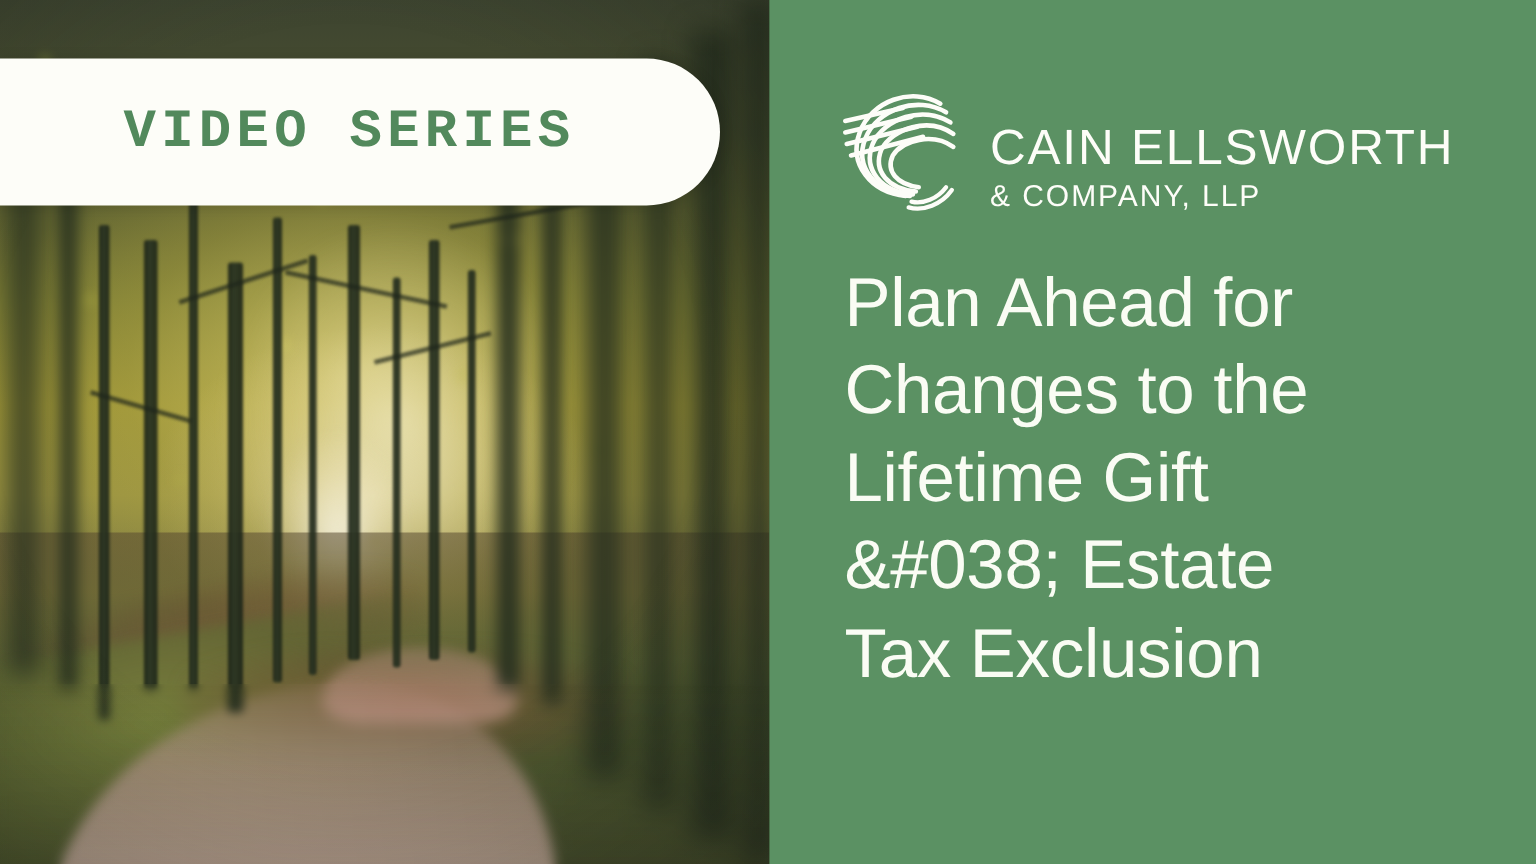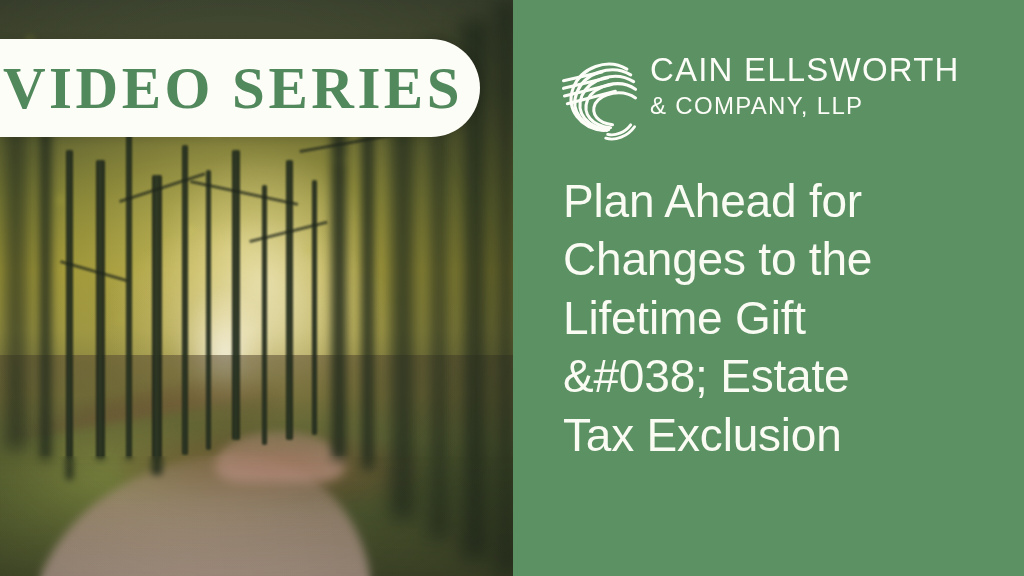--- a/index.html
+++ b/index.html
@@ -192,22 +192,22 @@
     height: 98px;
     background: #fdfdf8;
     border-radius: 0 49px 49px 0;
     display: flex;
     align-items: center;
     justify-content: center;
     box-shadow: 0 1px 10px rgba(0,0,0,0.12);
   }
   .badge-label {
     color: #52895c;
-    font-family: Liberation Serif, serif;
-    font-size: 59px;
+    font-family: Liberation Mono, monospace;
+    font-size: 36px;
     font-weight: 700;
     letter-spacing: 3.5px;
     line-height: 1;
     padding-right: 14px;
     white-space: nowrap;
   }
 
   
   .green-panel {
     position: absolute;
@@ -216,22 +216,22 @@
     width: 511px;
     height: 576px;
     background: #5b9163;
   }
 
   .brand {
     position: absolute;
     left: 39px;
     top: 48px;
     display: flex;
-    align-items: flex-start;
-    gap: 2px;
+    align-items: flex-end;
+    gap: 12px;
   }
   .brand-mark {
     width: 96px;
     height: 96px;
     flex: 0 0 auto;
     display: block;
   }
   .brand-words {
     display: flex;
     flex-direction: column;
@@ -243,21 +243,21 @@
     font-family: "Liberation Sans", sans-serif;
     font-size: 33px;
     font-weight: 400;
     letter-spacing: 1.2px;
     line-height: 1.08;
     white-space: nowrap;
   }
   .brand-line2 {
     color: #fdfdf8;
     font-family: "Liberation Sans", sans-serif;
-    font-size: 24px;
+    font-size: 20px;
     font-weight: 400;
     letter-spacing: 1.3px;
     line-height: 1.25;
     margin-top: 3px;
     white-space: nowrap;
   }
 
   .headline {
     position: absolute;
     left: 50px;

